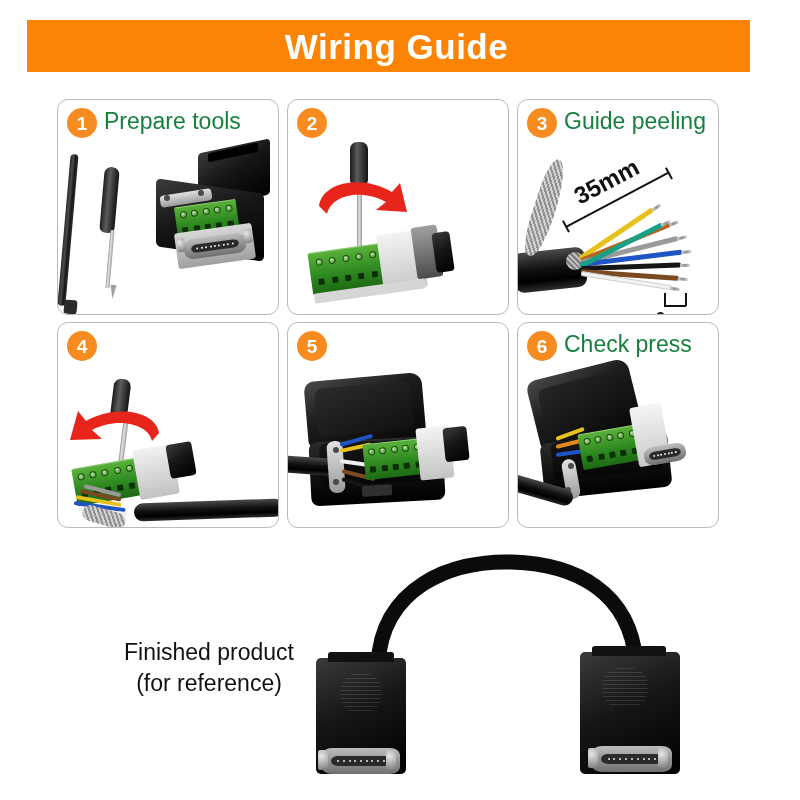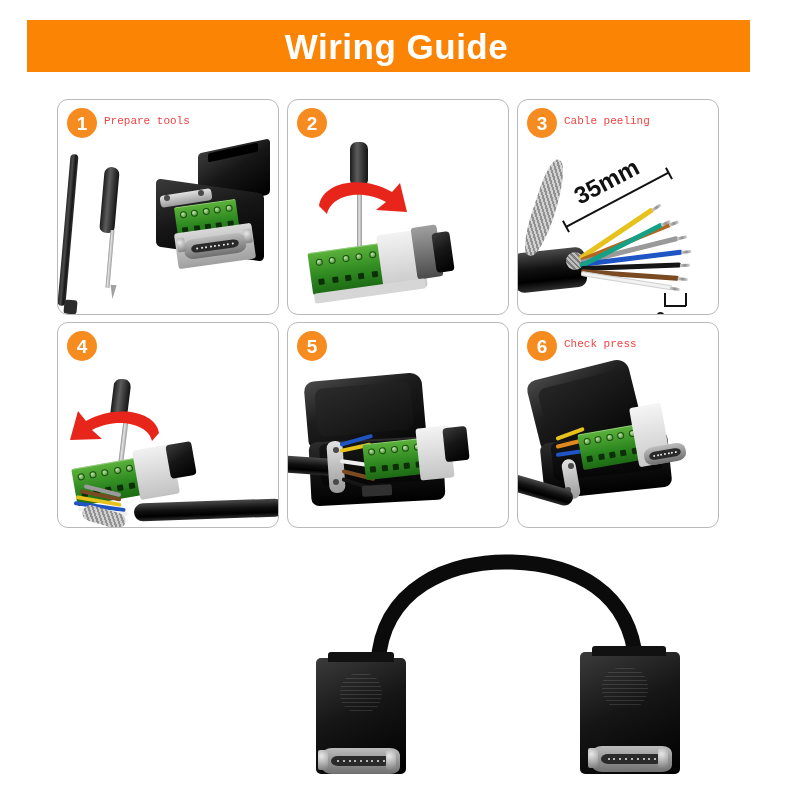--- a/index.html
+++ b/index.html
@@ -54,26 +54,26 @@
     width: 30px; height: 30px;
     border-radius: 50%;
     background: #F68B1F;
     color: #fff;
     font-size: 19px;
     font-weight: bold;
     display: flex; align-items: center; justify-content: center;
     line-height: 1;
   }
   .card-title {
-    color: #ef4444;
-    font-size: 11px;
+    color: #15803d;
+    font-size: 23px;
     line-height: 21px;
     padding-top: 3px;
     white-space: pre-line;
-    font-family: Liberation Mono, monospace;
+    font-family: Liberation Sans, sans-serif;
   }
   .card-art {
     position: absolute;
     left: 0; right: 0; bottom: 0;
     top: 40px;
   }
 
   
   .abs { position: absolute; }
 
@@ -344,21 +344,21 @@
 
       <div class="abs" style="left:126px; top:86px; width:26px; height:52px; background:linear-gradient(180deg,#9f9f9f,#4b4b4b); border-radius:3px; transform:rotate(-8deg);"></div>
       <div class="abs hood" style="left:146px; top:92px; width:18px; height:40px; transform:rotate(-8deg);"></div>
       <div class="abs" style="left:26px; top:146px; width:112px; height:10px; background:#d6d6d6; border-radius:2px; transform:rotate(-8deg);"></div>
     </div>
   </div>
 
   <div class="card" style="left:517px; top:99px; width:202px; height:216px;">
     <div class="card-head">
       <div class="badge">3</div>
-      <div class="card-title">Cable peeling</div>
+      <div class="card-title">Guide peeling</div>
     </div>
     <div class="card-art">
 
       <div class="abs jacket" style="left:-4px; top:110px; width:72px; height:40px; transform:rotate(-6deg);"></div>
 
       <div class="abs braid" style="left:16px; top:18px; width:22px; height:100px; transform:rotate(18deg);"></div>
       <div class="abs" style="left:48px; top:112px; width:18px; height:18px; background:repeating-linear-gradient(45deg,#bdbdbd 0 2px,#7c7c7c 2px 4px); border-radius:50%;"></div>
 
       <div class="abs" style="left:62px; top:116px; width:88px; height:5px; background:#E8C21C; border-radius:2px; transform:rotate(-34deg); transform-origin:left center;">
         <span class="wire-tip"></span>
@@ -540,20 +540,22 @@
       </div>
 
       <div class="abs clamp" style="left:46px; top:84px; width:14px; height:40px; border-radius:7px; transform:rotate(-10deg);"></div>
       <div class="abs clamp-hole" style="left:50px; top:88px;"></div>
       <div class="abs clamp-hole" style="left:47px; top:112px;"></div>
 
       <div class="abs jacket" style="left:-16px; top:106px; width:72px; height:17px; transform:rotate(16deg);"></div>
     </div>
   </div>
 
+  <div class="finished-caption">Finished product
+(for reference)</div>
 
   <div class="fp" style="left:300px; top:552px; width:420px; height:246px;">
 
     <svg width="420" height="246" viewBox="0 0 420 246" style="position:absolute; left:0; top:0;">
       <path d="M78,112 C82,36 150,8 212,10 C276,12 330,40 336,110" stroke="#0b0b0b" stroke-width="15" fill="none" stroke-linecap="round"></path>
     </svg>
 
     <div class="abs hood" style="left:16px; top:106px; width:90px; height:116px; border-radius:5px;"></div>
     <div class="abs" style="left:28px; top:100px; width:66px; height:10px; background:#111; border-radius:3px 3px 0 0;"></div>
     <div class="abs hood-ribs" style="left:40px; top:122px; width:42px; height:38px;"></div>

